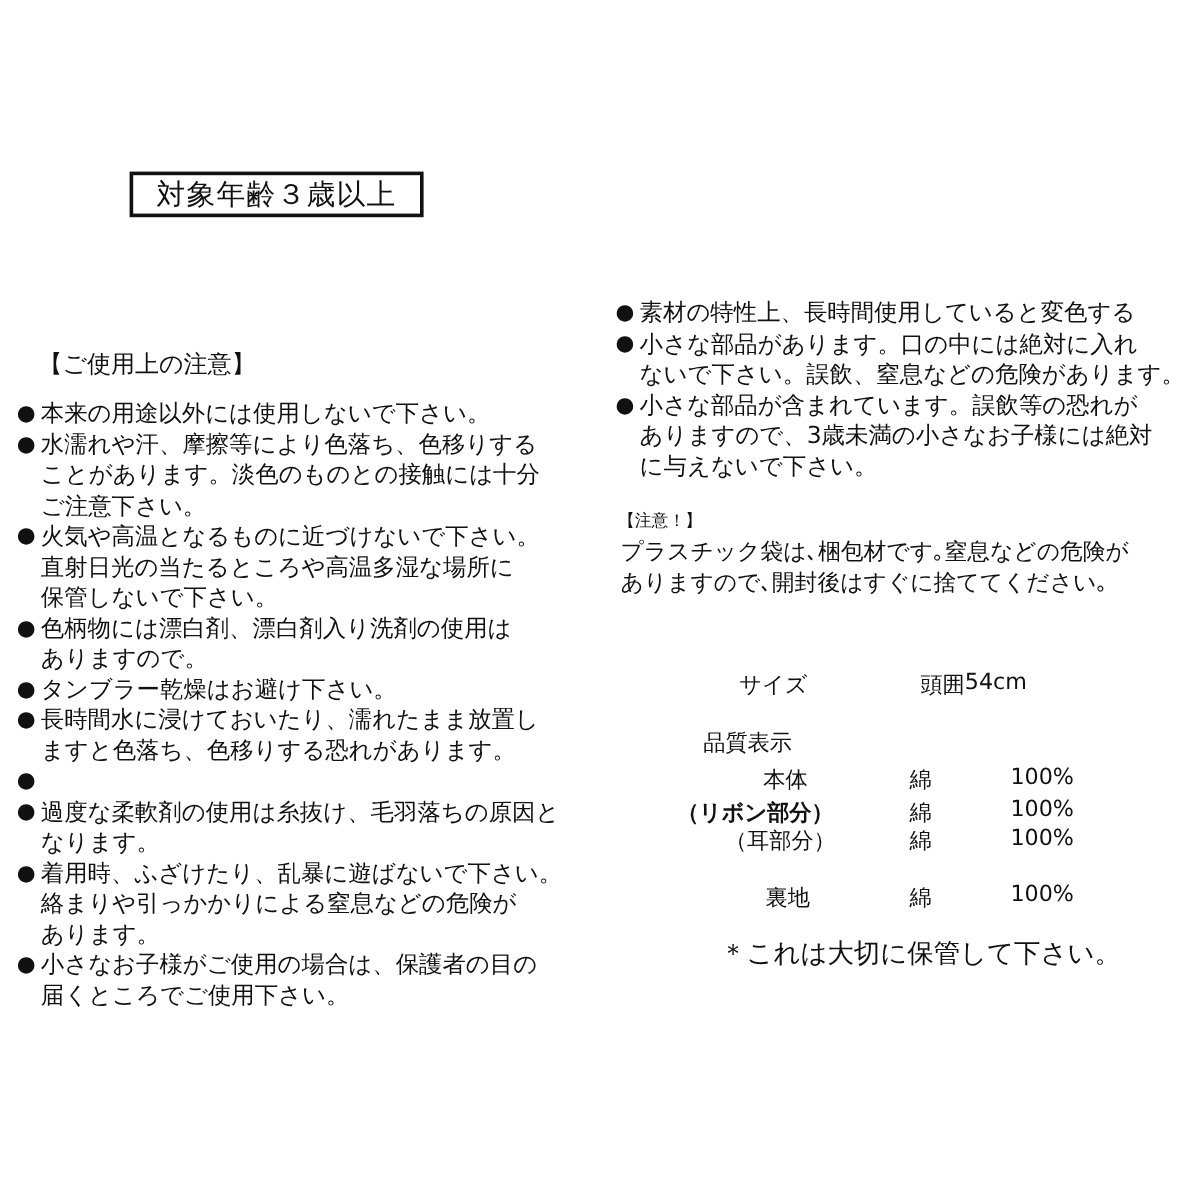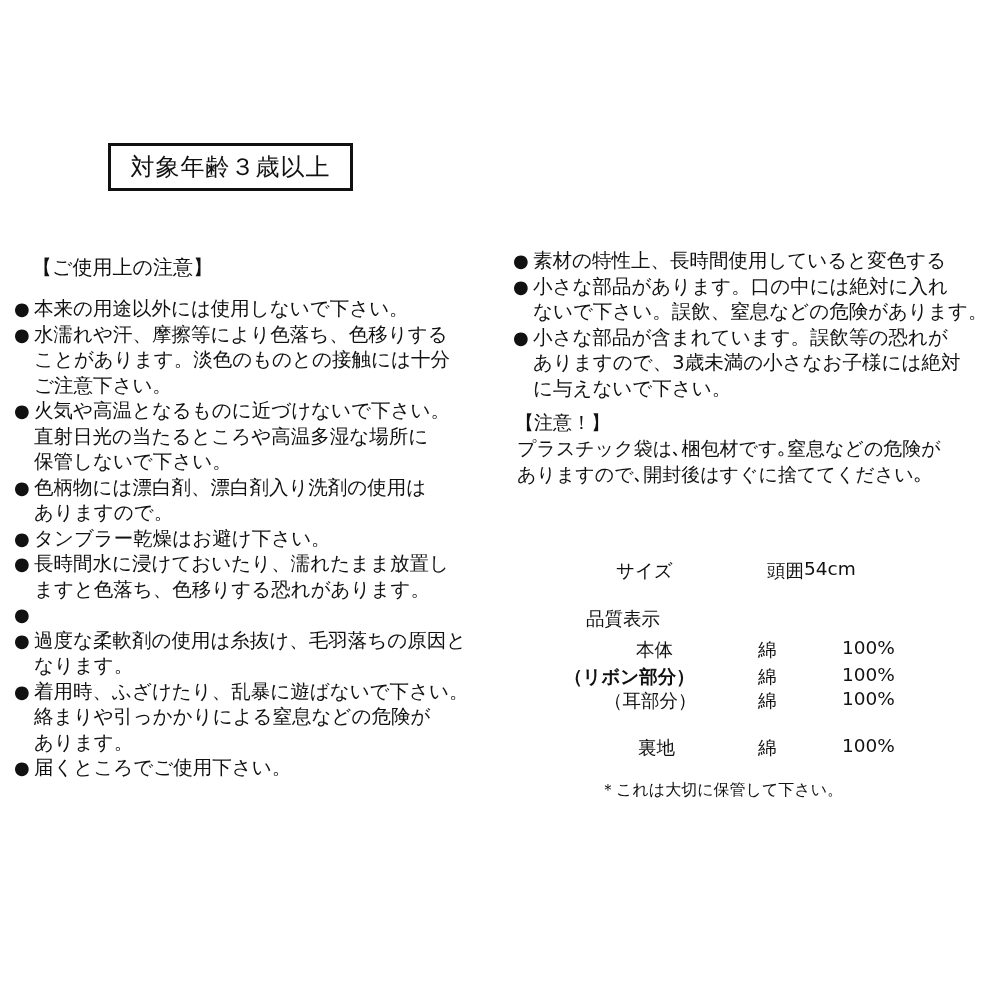--- a/index.html
+++ b/index.html
@@ -13,40 +13,41 @@
       position: relative;
       overflow: hidden;
       font-family: "DejaVu Sans", "Liberation Sans", sans-serif;
       color: #111111;
     }
     .age-box {
       position: absolute;
       left: 108px;
       top: 143px;
       width: 245px;
-      height: 48px;
+      height: 38px;
       border: 3px solid #111111;
       box-sizing: border-box;
       display: flex;
       align-items: center;
       justify-content: center;
       font-size: 24px;
       letter-spacing: 1px;
     }
     .left-col {
       position: absolute;
       left: 14px;
       top: 252px;
       width: 490px;
     }
     .section-heading {
       font-size: 20px;
       line-height: 30px;
       margin-left: 18px;
       margin-bottom: 14px;
+      margin-top: 36px;
     }
     .notice-list {
       margin: 0;
       padding: 0;
       list-style: none;
     }
     .notice-item {
       display: flex;
       align-items: flex-start;
       font-size: 19.5px;
@@ -69,23 +70,23 @@
       position: absolute;
       left: 513px;
       top: 248px;
       width: 487px;
     }
     .right-col .notice-item {
       font-size: 19.5px;
       line-height: 25.5px;
     }
     .caution-heading {
-      font-size: 19px;
+      font-size: 14px;
       line-height: 26px;
-      margin-top: 8px;
+      margin-top: 20px;
       margin-left: 2px;
     }
     .caution-body {
       font-size: 19px;
       line-height: 26px;
       margin-left: 4px;
     }
     .caution-body span {
       display: block;
       white-space: nowrap;
@@ -98,21 +99,21 @@
       font-size: 18.5px;
     }
     .spec-row {
       position: absolute;
       white-space: nowrap;
     }
     .footnote {
       position: absolute;
       left: 600px;
       top: 780px;
-      font-size: 16px;
+      font-size: 22px;
       white-space: nowrap;
     }
   </style>
 </head>
 <body>
 
 <div class="age-box">
   <span>対象年齢３歳以上</span>
 </div>
 
@@ -177,20 +178,21 @@
       <span class="bullet">●</span>
       <span class="notice-lines">
         <span class="notice-line">着用時、ふざけたり、乱暴に遊ばないで下さい。</span>
         <span class="notice-line">絡まりや引っかかりによる窒息などの危険が</span>
         <span class="notice-line">あります。</span>
       </span>
     </li>
     <li class="notice-item">
       <span class="bullet">●</span>
       <span class="notice-lines">
+        <span class="notice-line">小さなお子様がご使用の場合は、保護者の目の</span>
         <span class="notice-line">届くところでご使用下さい。</span>
       </span>
     </li>
   </ul>
 </div>
 
 <div class="right-col">
   <ul class="notice-list">
     <li class="notice-item">
       <span class="bullet">●</span>

